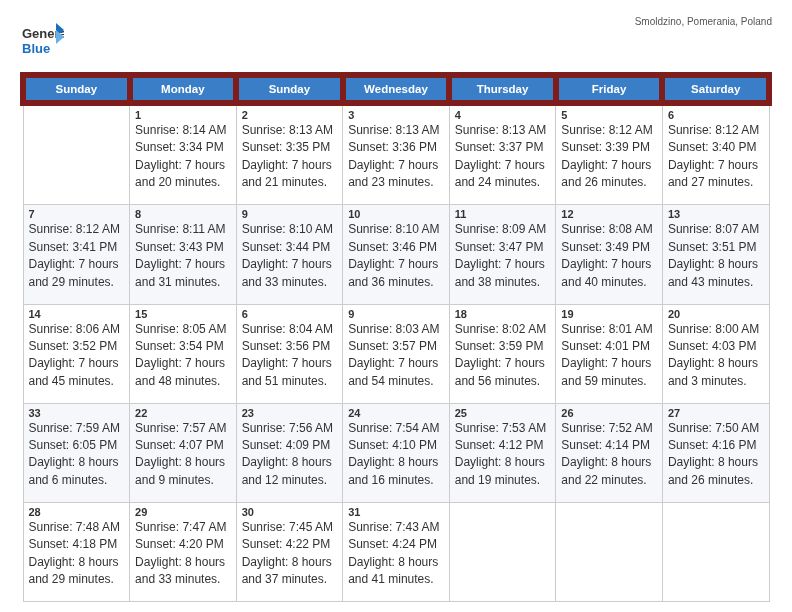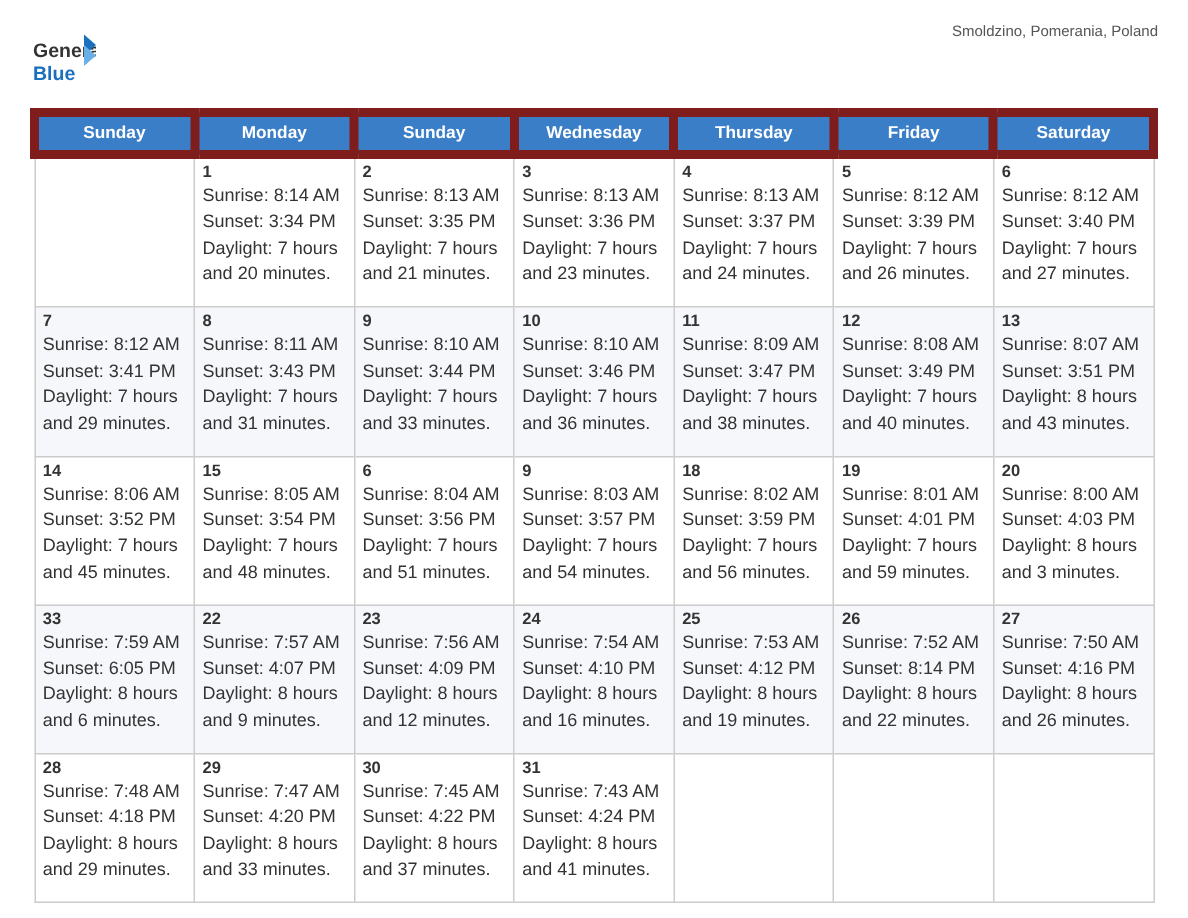--- a/index.html
+++ b/index.html
@@ -322,21 +322,21 @@
             <div class="day-info">
               <div>Sunrise: 7:53 AM</div>
               <div>Sunset: 4:12 PM</div>
               <div>Daylight: 8 hours and 19 minutes.</div>
             </div>
           </td>
           <td>
             <span class="day-number">26</span>
             <div class="day-info">
               <div>Sunrise: 7:52 AM</div>
-              <div>Sunset: 8:14 PM</div>
+              <div>Sunset: 4:14 PM</div>
               <div>Daylight: 8 hours and 22 minutes.</div>
             </div>
           </td>
           <td>
             <span class="day-number">27</span>
             <div class="day-info">
               <div>Sunrise: 7:50 AM</div>
               <div>Sunset: 4:16 PM</div>
               <div>Daylight: 8 hours and 26 minutes.</div>
             </div>

